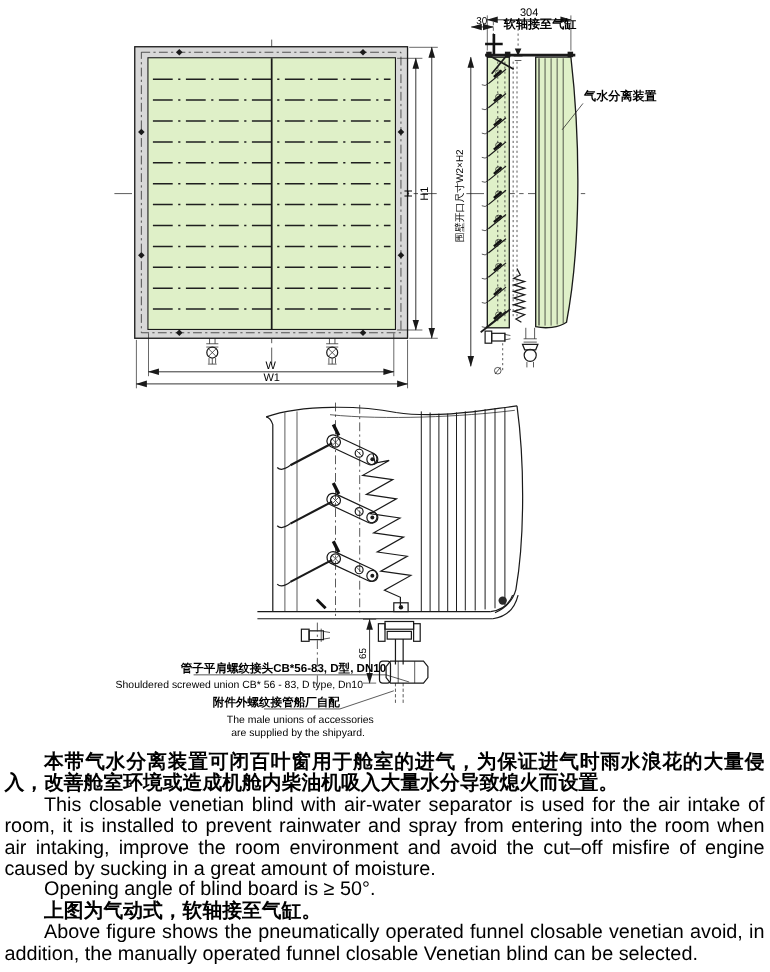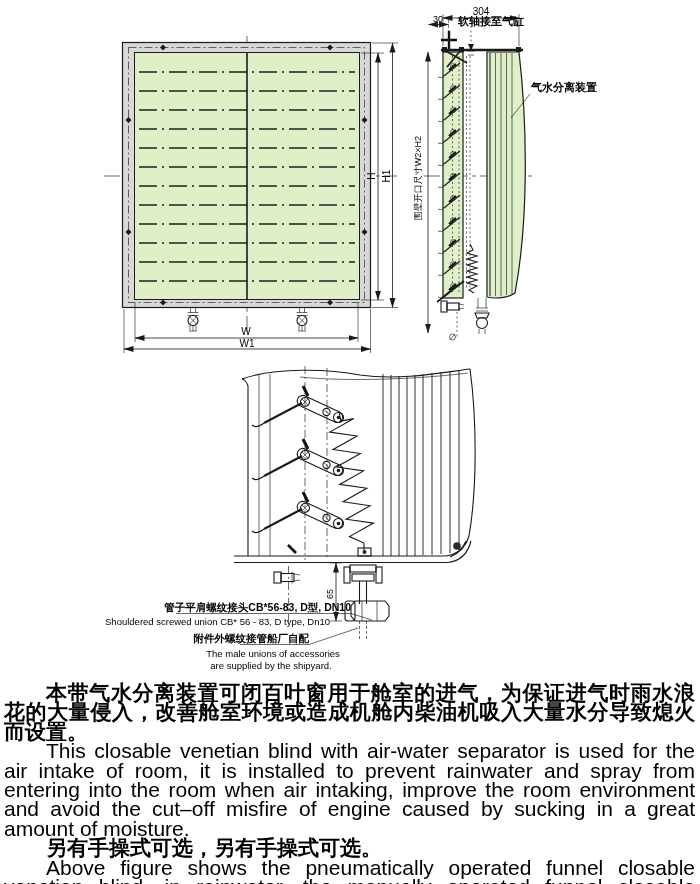--- a/index.html
+++ b/index.html
@@ -15,21 +15,21 @@
   .cl{stroke:#2a2a2a;fill:none;stroke-width:0.7;stroke-dasharray:16 4 4 4;}
   .dd{stroke:#2a2a2a;fill:none;stroke-width:0.7;stroke-dasharray:8 3 2 3;}
   .dot{stroke:#2a2a2a;fill:none;stroke-width:0.7;stroke-dasharray:2 2.5;}
   .louver{stroke:#1f1f1f;fill:none;stroke-width:1.4;stroke-dasharray:18 5 2 5;}
   .dimtxt{font-size:10px;}
   .dimtxt9{font-size:9px;}
   .lbl{font-size:11px;font-weight:600;}
   .anno-zh{font-size:10.5px;font-weight:600;}
   .anno-en{font-size:9.5px;}
   .desc{padding:3px 5px 0 4px;}
-  .desc p{margin:0;font-size:21px;line-height:19.4px;text-align:justify;text-indent:2em;color:#000;}
+  .desc p{margin:0;font-size:18px;line-height:19.4px;text-align:justify;text-indent:2em;color:#000;}
   .desc p.zh{font-weight:600;}
 </style>
 </head>
 <body>
 
 <div class="sheet">
 
 <svg width="700" height="680" viewBox="0 0 700 680">
   <defs>
     <marker id="ma" markerWidth="11" markerHeight="8" refX="9.5" refY="4" orient="auto-start-reverse" markerUnits="userSpaceOnUse">
@@ -287,17 +287,18 @@
       <line class="thin" x1="309" y1="644.5" x2="358" y2="628"></line>
       <text class="anno-en" x="273" y="657" text-anchor="middle">The male unions of accessories</text>
       <text class="anno-en" x="271" y="669" text-anchor="middle">are supplied by the shipyard.</text>
     </g>
   </g>
 </svg>
 
 <div class="desc">
   <p class="zh">本带气水分离装置可闭百叶窗用于舱室的进气，为保证进气时雨水浪花的大量侵入，改善舱室环境或造成机舱内柴油机吸入大量水分导致熄火而设置。</p>
   <p>This closable venetian blind with air-water separator is used for the air intake of room, it is installed to prevent rainwater and spray from entering into the room when air intaking, improve the room environment and avoid the cut–off misfire of engine caused by sucking in a great amount of moisture.</p>
-  <p class="zh">另有手操式可选，另有手操式可选。</p>
-  <p>Above figure shows the pneumatically operated funnel closable venetian blind, in rainwater, the manually operated funnel closable Venetian blind can be selected.</p>
+  <p>Opening angle of blind board is ≥ 50°.</p>
+  <p class="zh">上图为气动式，软轴接至气缸。</p>
+  <p>Above figure shows the pneumatically operated funnel closable venetian avoid, in addition, the manually operated funnel closable Venetian blind can be selected.</p>
 </div>
 
 </div>
 
 </body></html>

